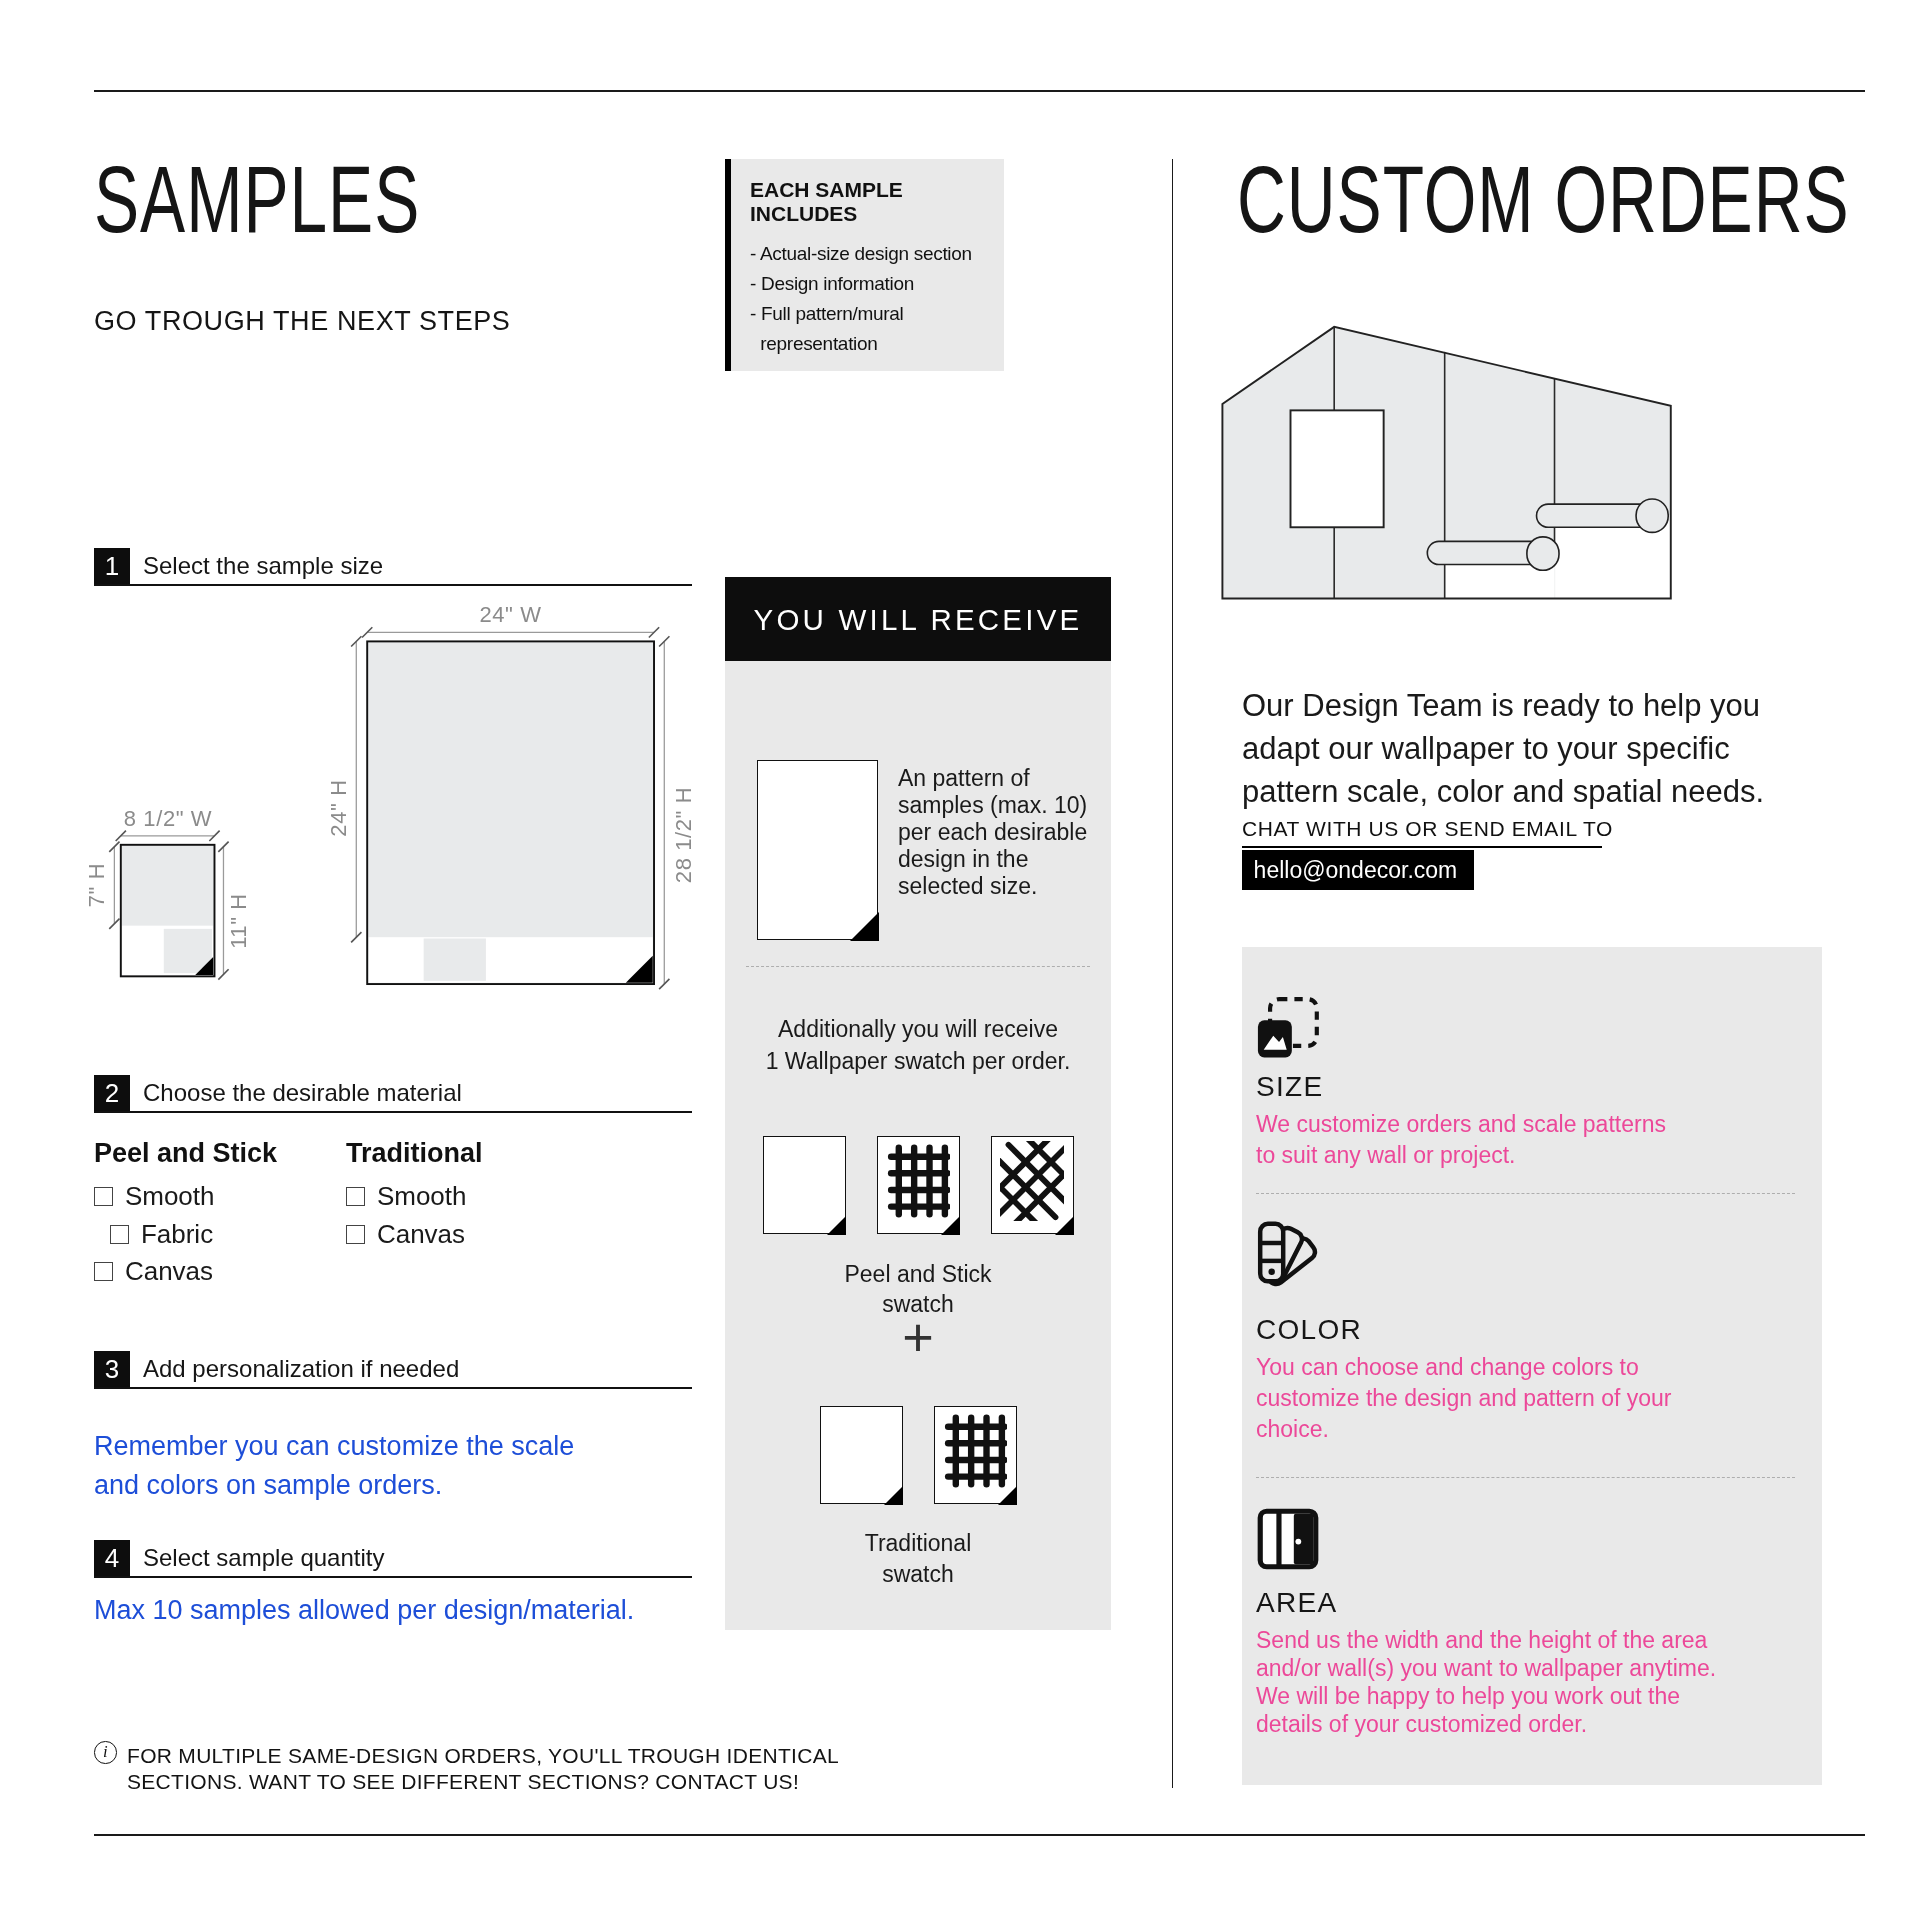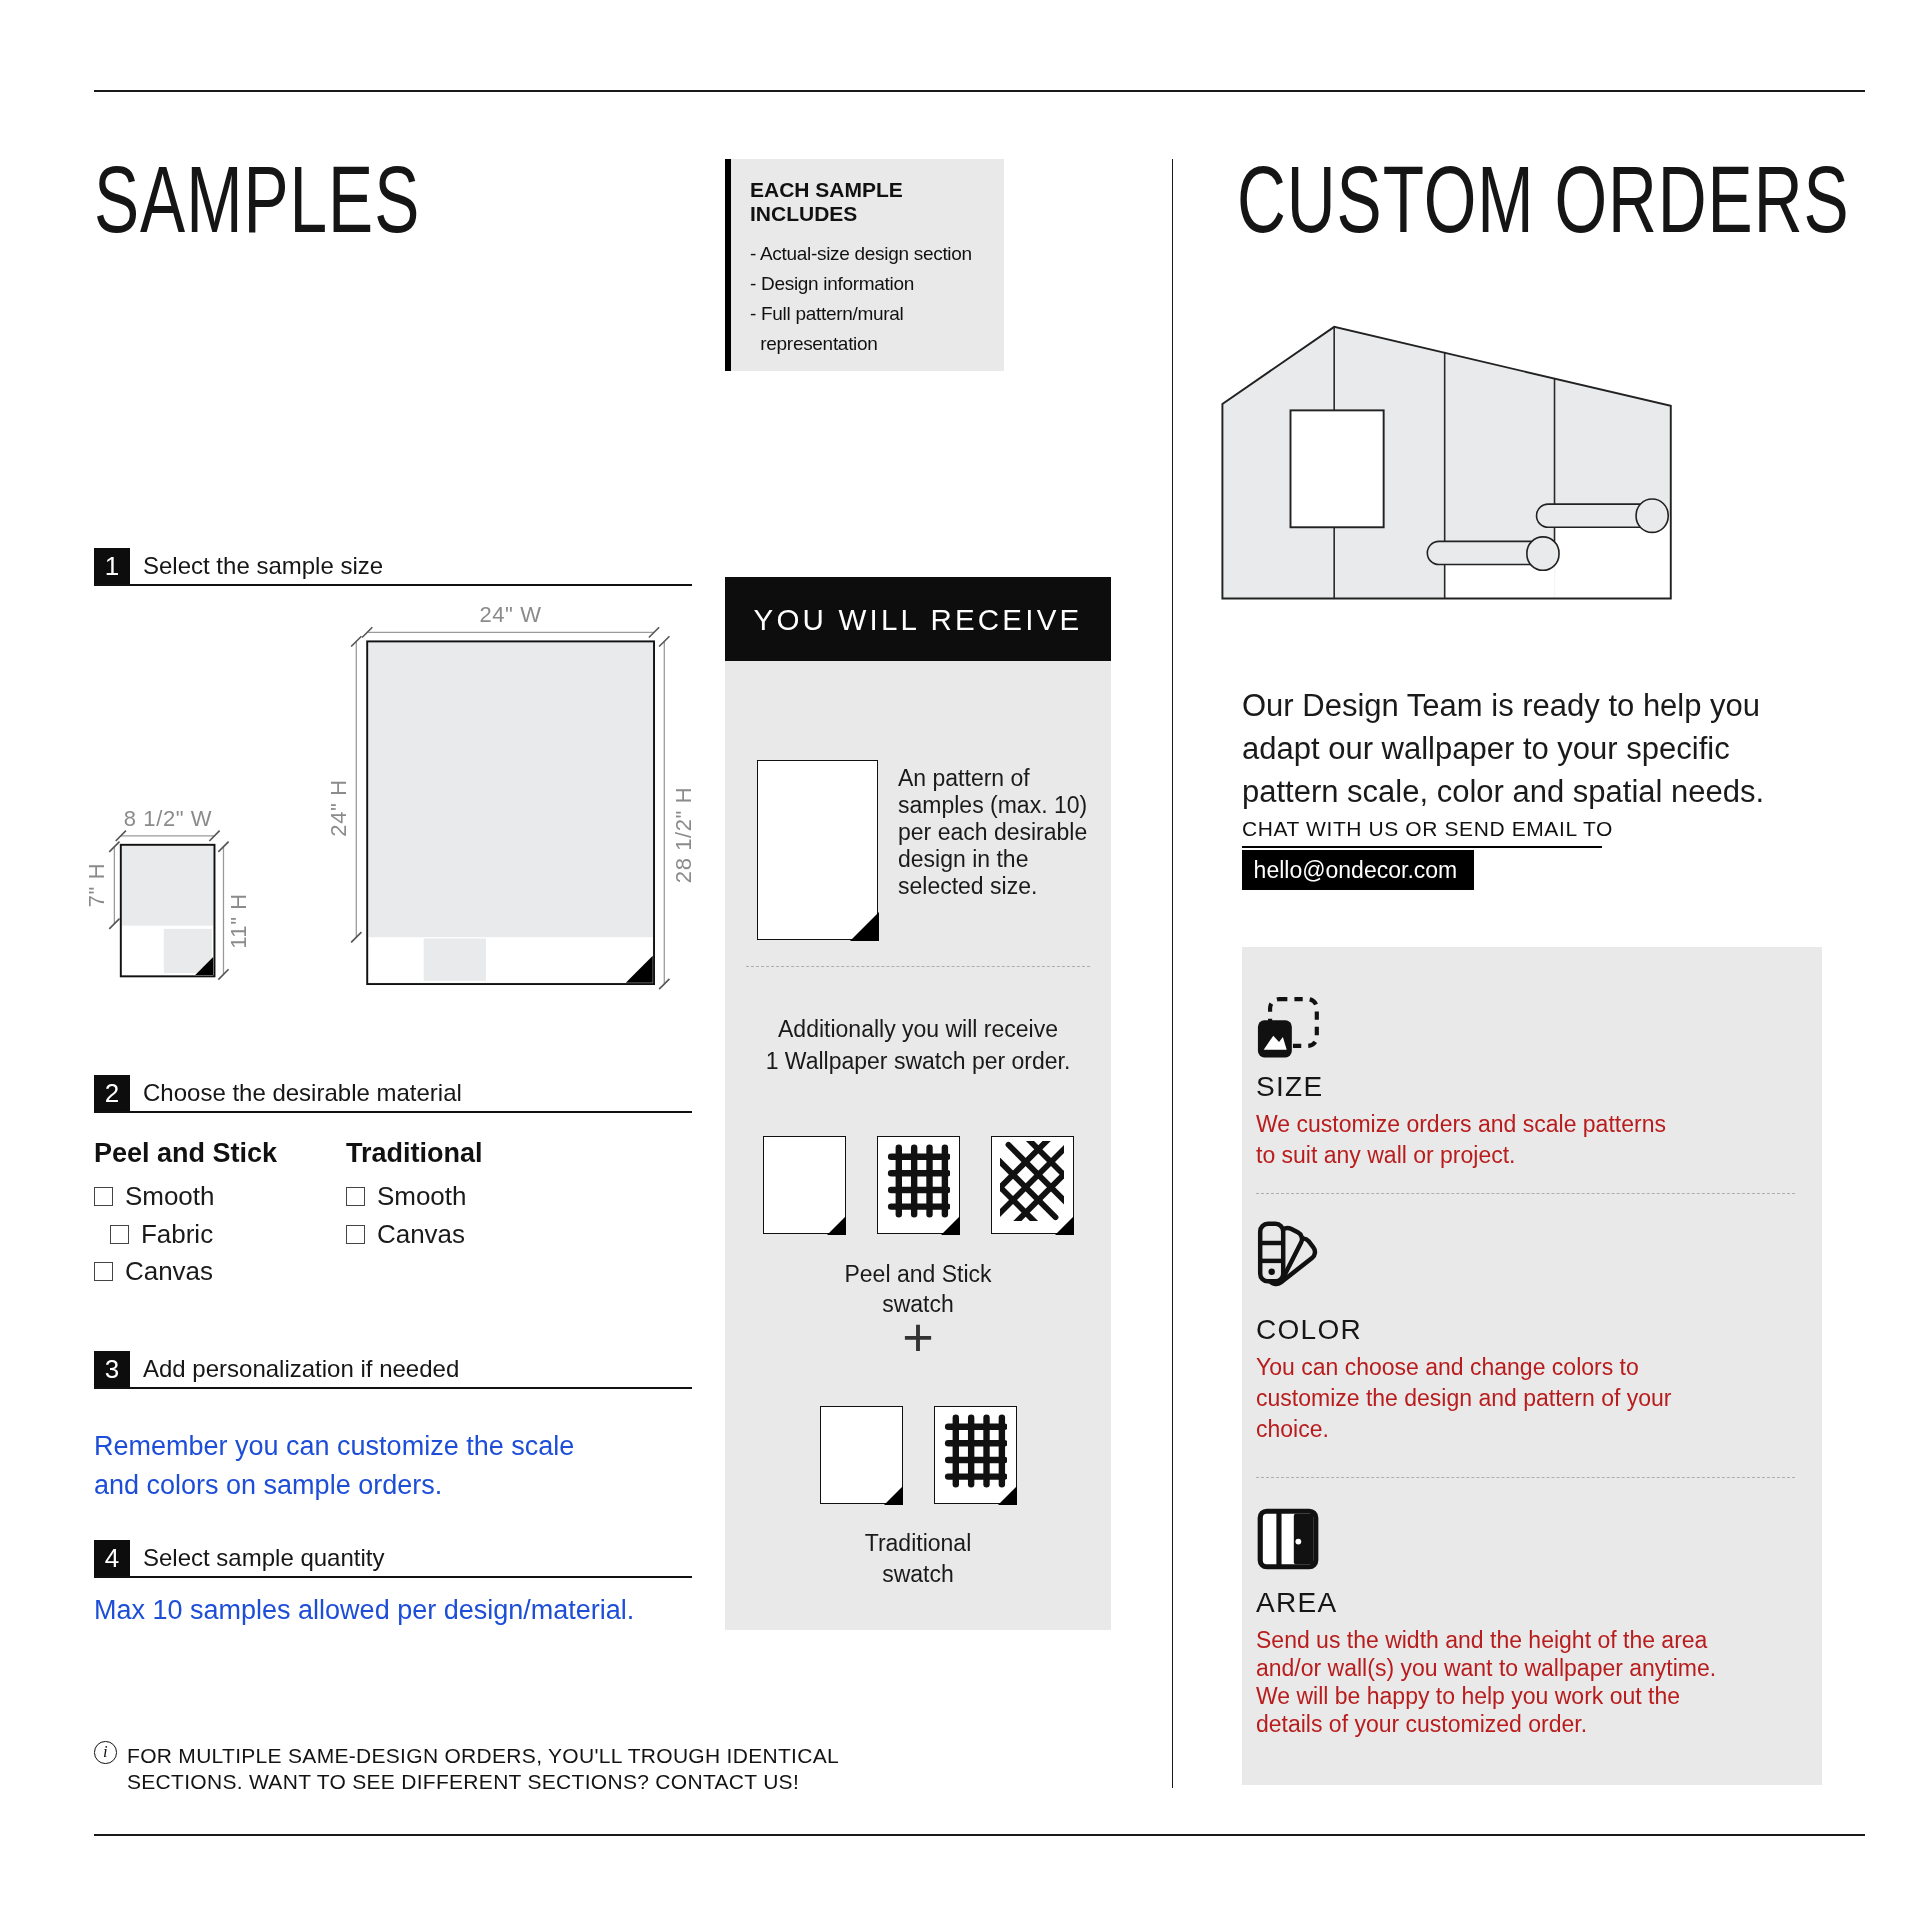--- a/index.html
+++ b/index.html
@@ -56,35 +56,36 @@
   .swatch svg{display:block;margin:3.9px auto 0 auto;}
   .right-para{position:absolute;left:1242px;font-size:31px;line-height:43px;color:#1a1a1a;}
   .chat-label{position:absolute;left:1242px;top:817px;font-size:21px;letter-spacing:0.6px;color:#111;}
   .chat-underline{position:absolute;left:1242px;top:846px;width:360px;height:1.9px;background:#000;}
   .email-box{
     position:absolute;left:1242px;top:850px;width:232px;height:40px;background:#000;
     color:#fff;font-size:23px;line-height:40px;padding-left:11.6px;box-sizing:border-box;white-space:nowrap;
   }
   .right-gray{position:absolute;left:1242px;top:947px;width:580px;height:838px;background:#e9e9e9;}
   .sec-title{position:absolute;left:1256px;font-size:28px;letter-spacing:1.3px;color:#161616;}
-  .sec-body{position:absolute;left:1256px;font-size:23px;color:#b91c1c;}
+  .sec-body{position:absolute;left:1256px;font-size:23px;color:#ec4899;}
   .dim-label{position:absolute;font-size:22px;color:#8b8b8b;letter-spacing:0.6px;white-space:nowrap;}
   .dim-label.rot{width:128px;text-align:center;transform:rotate(-90deg);}
   .dim-label.ctr{text-align:center;}
 </style>
 </head>
 <body>
 
 <div class="rule" style="left:94px;top:90px;width:1771px;"></div>
 <div class="rule" style="left:94px;top:1834px;width:1771px;"></div>
 <div class="vrule" style="left:1172px;top:159px;height:1629px;"></div>
 
 <div class="big-title" style="left:94px;top:153px;">SAMPLES</div>
 
 <div class="intro" style="left:94px;top:303px;">
+  <div>GO TROUGH THE NEXT STEPS</div>
 </div>
 
 <div class="includes-box">
   <div class="includes-title">EACH SAMPLE INCLUDES</div>
   <div class="includes-item">- Actual-size design section</div>
   <div class="includes-item">- Design information</div>
   <div class="includes-item">- Full pattern/mural</div>
   <div class="includes-item wrap">representation</div>
 </div>
 

